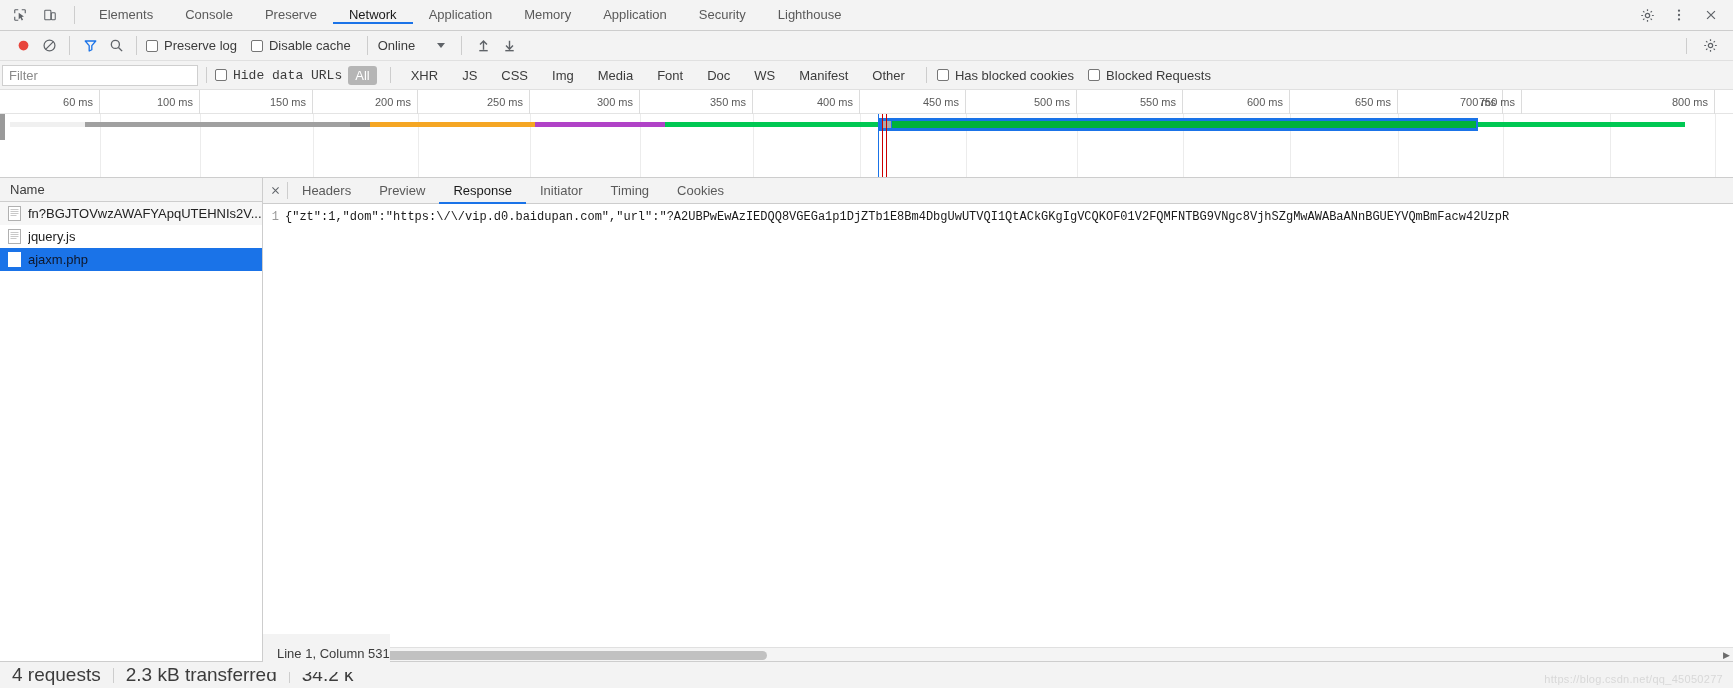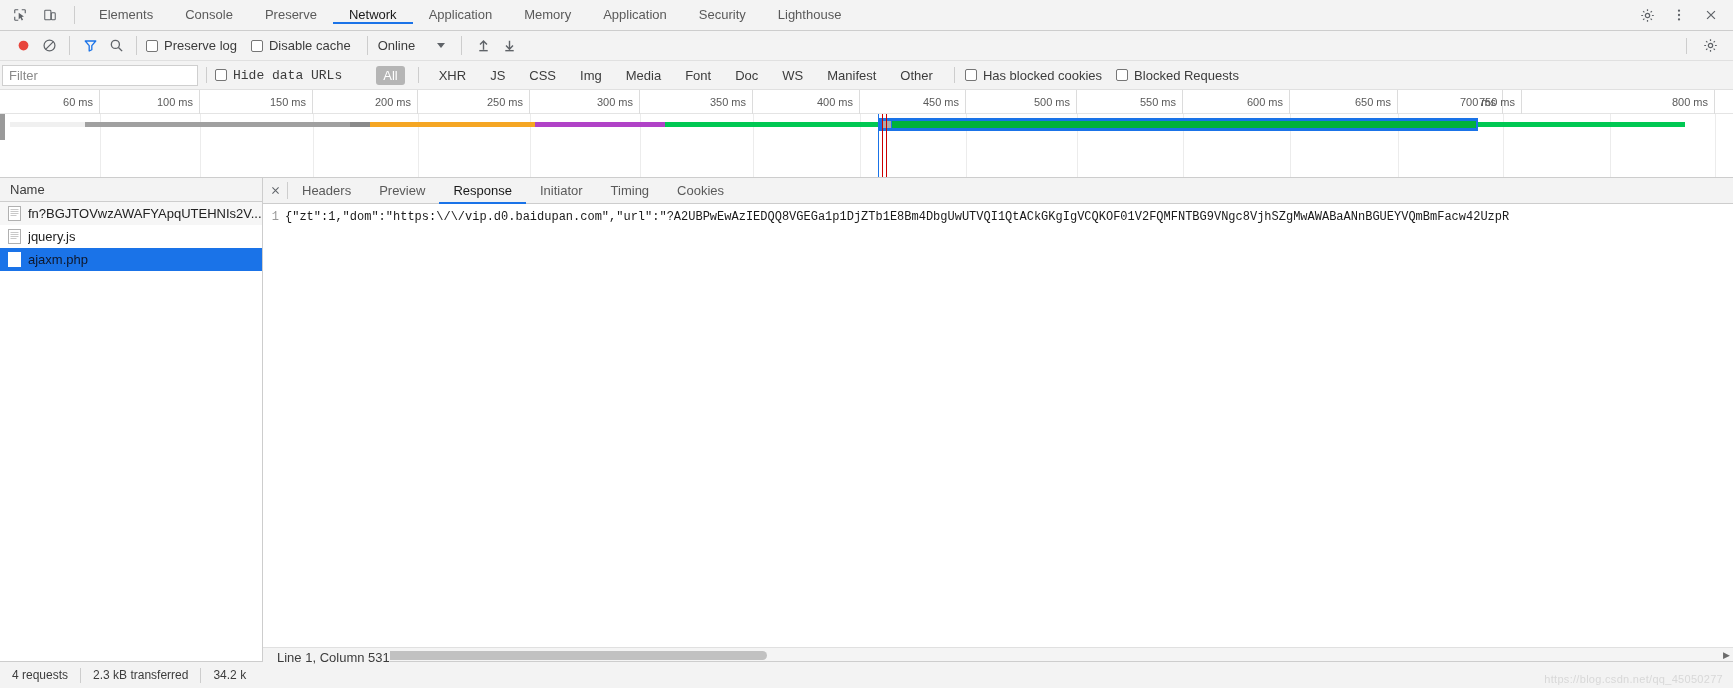--- a/index.html
+++ b/index.html
@@ -56,21 +56,21 @@
     border-bottom: 1px solid #e0e0e0; background:#f3f3f3;
   }
   .filter-input {
     width: 196px; height: 21px; margin-left: 2px;
     border: 1px solid #cfcfcf; background:#fff; border-radius:0;
     font-size:13px; color:#3c3c3c; padding: 0 6px; outline:none;
     font-family:"Liberation Sans", sans-serif;
   }
   .filter-input::placeholder { color:#8a8a8a; }
   .fsep { width:1px; height:16px; background:#cdcdcd; margin:0 8px; }
-  .typepills { display:flex; align-items:center; gap:8px;margin-left:28px; }
+  .typepills { display:flex; align-items:center; gap:8px; }
   .pill {
     font-size:13px; color:#3c3c3c; padding: 2px 7px; border-radius:3px;
     cursor:pointer; white-space:nowrap; margin-right: 2px;
   }
   .pill.sel { background:#b5b5b5; color:#fff; }
 
   
   .overview { height: 88px; border-bottom:1px solid #cdcdcd; position:relative; background:#fff; }
   .ruler { height:24px; position:relative; border-bottom:1px solid #e4e4e4; }
   .tick {
@@ -130,26 +130,26 @@
     background:#f4f4f4; border-top:1px solid #e0e0e0; display:flex; align-items:center;
   }
   .sc-arrow { width:13px; text-align:center; font-size:9px; color:#6b6b6b; flex:none; cursor:pointer; }
   .sc-track { flex:1; height:14px; position:relative; }
   .sc-thumb { position:absolute; top:3px; height:9px; background:#c1c1c1; border-radius:5px; cursor:pointer; }
 
   
   .statusbar {
     position:absolute; left:0; right:0; bottom:0; height:27px;
     background:#f3f3f3; border-top:1px solid #cdcdcd;
-    display:flex; align-items:center; font-size:12px; color:#3c3c3c;
+    display:flex; align-items:center; font-size:19px; color:#3c3c3c;
   }
   .st-cell { padding:0 12px; white-space:nowrap; }
   .st-div { width:1px; height:15px; background:#cdcdcd; }
   .st-editor {
-    position:absolute; left:263px; bottom:0; height:38px; display:flex; 
+    position:absolute; left:263px; bottom:16px; height:38px; display:flex; align-items:center;
     padding-left:14px; font-size:13px; color:#3c3c3c; background:#f3f3f3;
   }
   .watermark {
     position:absolute; right:10px; bottom:3px; font-size:11px; color:#d8d8d8;
     letter-spacing:.3px; white-space:nowrap;
   }
 </style>
 </head>
 <body>
 

